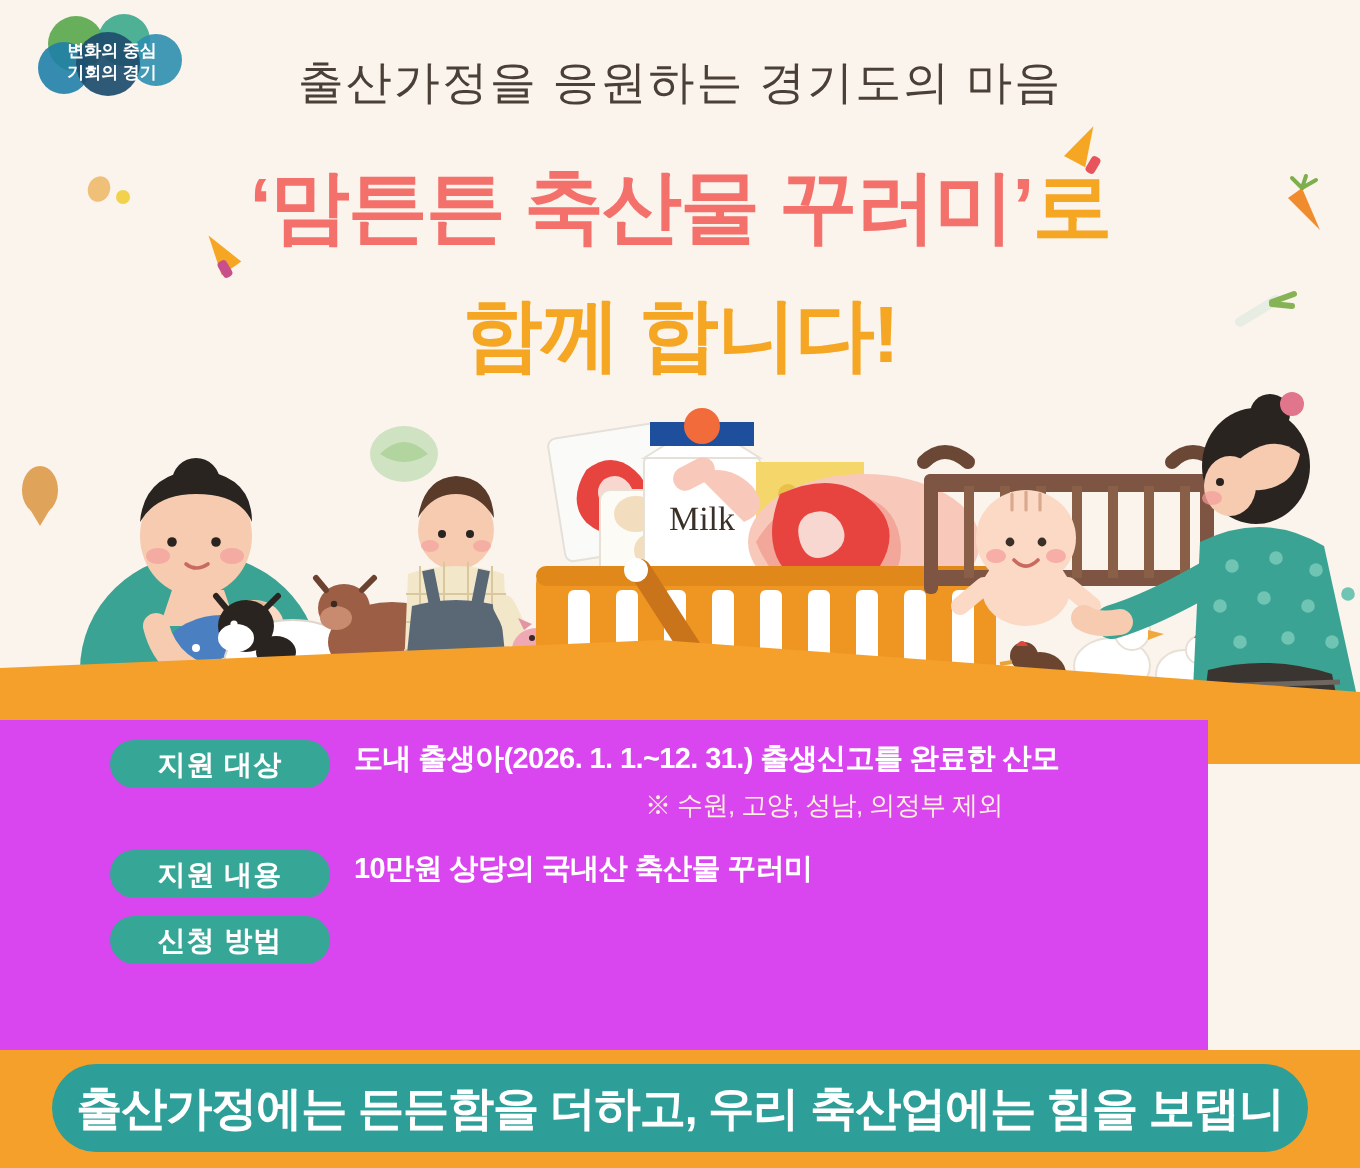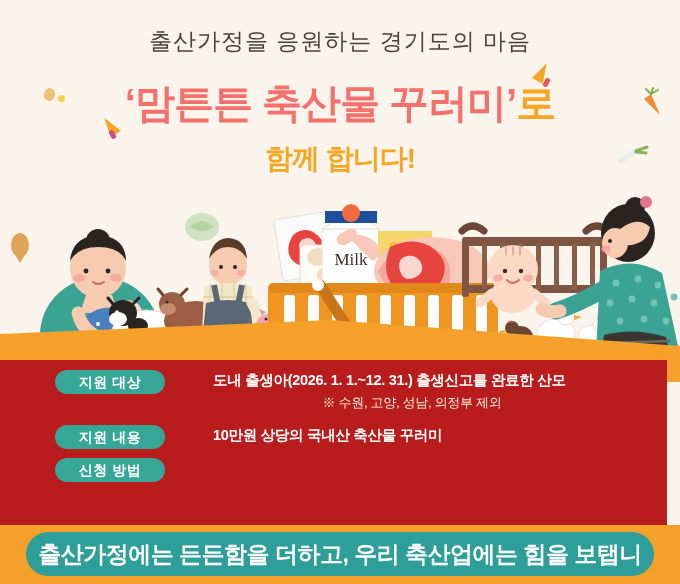--- a/index.html
+++ b/index.html
@@ -27,21 +27,21 @@
 
   
   .title1 {
     position:absolute; left:0; top:76px; width:680px; text-align:center;
     font-size:40px; font-weight:bold; color:#F4706B; letter-spacing:-1px;
     white-space:nowrap;
   }
   .title1 .suffix { color:#F5A623; }
   .title2 {
     position:absolute; left:0; top:140px; width:680px; text-align:center;
-    font-size:28px; font-weight:bold; color:#F5A623; letter-spacing:-1px;
+    font-size:40px; font-weight:bold; color:#F5A623; letter-spacing:-1px;
   }
 
   
   .deco { position:absolute; }
   .dot-a { left:44px; top:88px; width:11px; height:13px; border-radius:50%;
            background:#F0C078; transform:rotate(20deg); }
   .dot-b { left:58px; top:95px; width:7px; height:7px; border-radius:50%; background:#F2D24C; }
   .spark-l { left:104px; top:116px; width:0; height:0;
              border-left:6px solid transparent; border-right:6px solid transparent;
              border-bottom:20px solid #F5A623; transform:rotate(-35deg); }
@@ -63,36 +63,36 @@
     position:absolute; left:0; top:320px; width:680px; height:48px;
     background:#F5A02A;
     clip-path:polygon(0 14px, 330px 0, 680px 26px, 680px 48px, 0 48px);
   }
   .ground2 {
     position:absolute; left:0; top:352px; width:680px; height:30px; background:#F5A02A;
   }
 
   
   .info-panel {
-    position:absolute; left:0; top:360px; width:667px; height:165px;
-    background:#b91c1c;
+    position:absolute; left:0; top:360px; width:604px; height:165px;
+    background:#d946ef;
   }
   .info-rows { position:absolute; left:0; top:0; width:680px; }
 
   .row { position:absolute; left:55px; width:580px; }
   .pill {
     position:absolute; left:0; top:0; width:110px; height:24px;
     background:#36A796; border-radius:13px;
     color:#fff; font-size:14px; font-weight:bold; text-align:center; line-height:24px;
     letter-spacing:0.5px;
   }
   .row-body { position:absolute; left:122px; top:0; width:470px; }
   .row-main {
     font-size:14.5px; font-weight:bold; color:#ffffff; letter-spacing:-0.3px;
-    line-height:20px; white-space:nowrap;margin-left:36px;
+    line-height:20px; white-space:nowrap;
   }
   .row-note {
     font-size:13px; color:#FDF0DC; letter-spacing:-0.3px; line-height:20px;
     margin-top:3px; white-space:nowrap;text-align:center;
   }
   .row-sub {
     font-size:14.5px; font-weight:bold; color:#ffffff; letter-spacing:-0.3px;
     line-height:21px; margin-top:2px; white-space:nowrap;
   }
 
@@ -105,20 +105,31 @@
     text-align:center; line-height:44px; letter-spacing:-0.5px;
   }
 </style>
 </head>
 <body>
 
 <div class="poster">
 
   <div class="top-area"></div>
 
+  <div class="logo">
+    <svg width="88" height="46" viewBox="0 0 88 46">
+      <circle cx="26" cy="16" r="14" fill="#5BA84F" opacity="0.92"></circle>
+      <circle cx="50" cy="14" r="13" fill="#3FA98C" opacity="0.92"></circle>
+      <circle cx="66" cy="24" r="13" fill="#2D8FAE" opacity="0.9"></circle>
+      <circle cx="20" cy="28" r="13" fill="#1F7FA8" opacity="0.9"></circle>
+      <circle cx="42" cy="26" r="16" fill="#1F4E6E" opacity="0.93"></circle>
+      <text x="44" y="22" font-family="Liberation Sans, sans-serif" font-size="8.5" font-weight="bold" fill="#ffffff" text-anchor="middle">변화의 중심</text>
+      <text x="44" y="33" font-family="Liberation Sans, sans-serif" font-size="8.5" font-weight="bold" fill="#ffffff" text-anchor="middle">기회의 경기</text>
+    </svg>
+  </div>
 
   <div class="subtitle">출산가정을 응원하는 경기도의 마음</div>
 
   <div class="title1">
     <span>‘맘튼튼 축산물 꾸러미’</span><span class="suffix">로</span>
   </div>
   <div class="title2">함께 합니다!</div>
 
   <div class="deco dot-a"></div>
   <div class="deco dot-b"></div>

